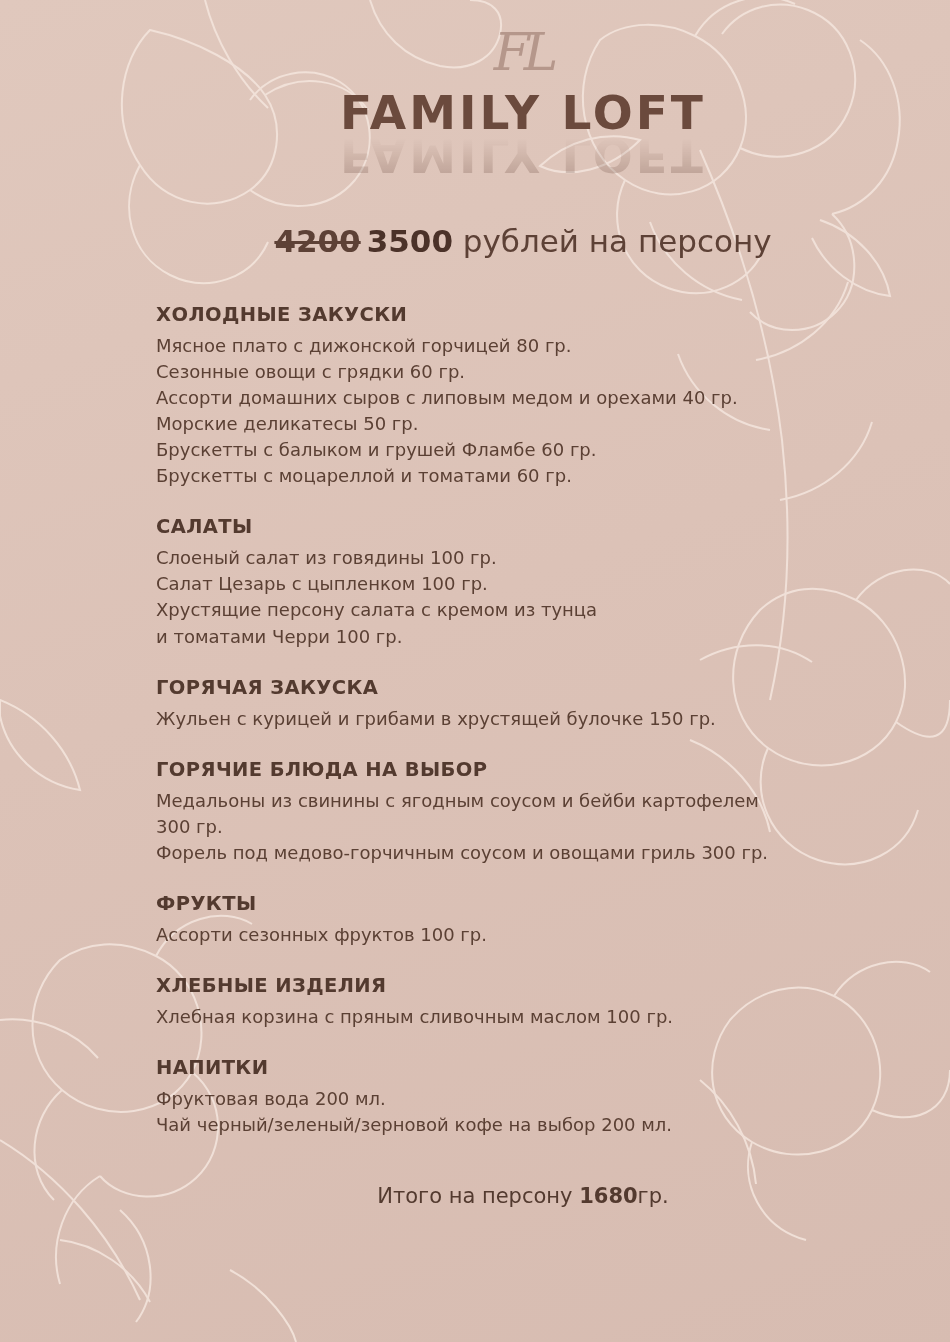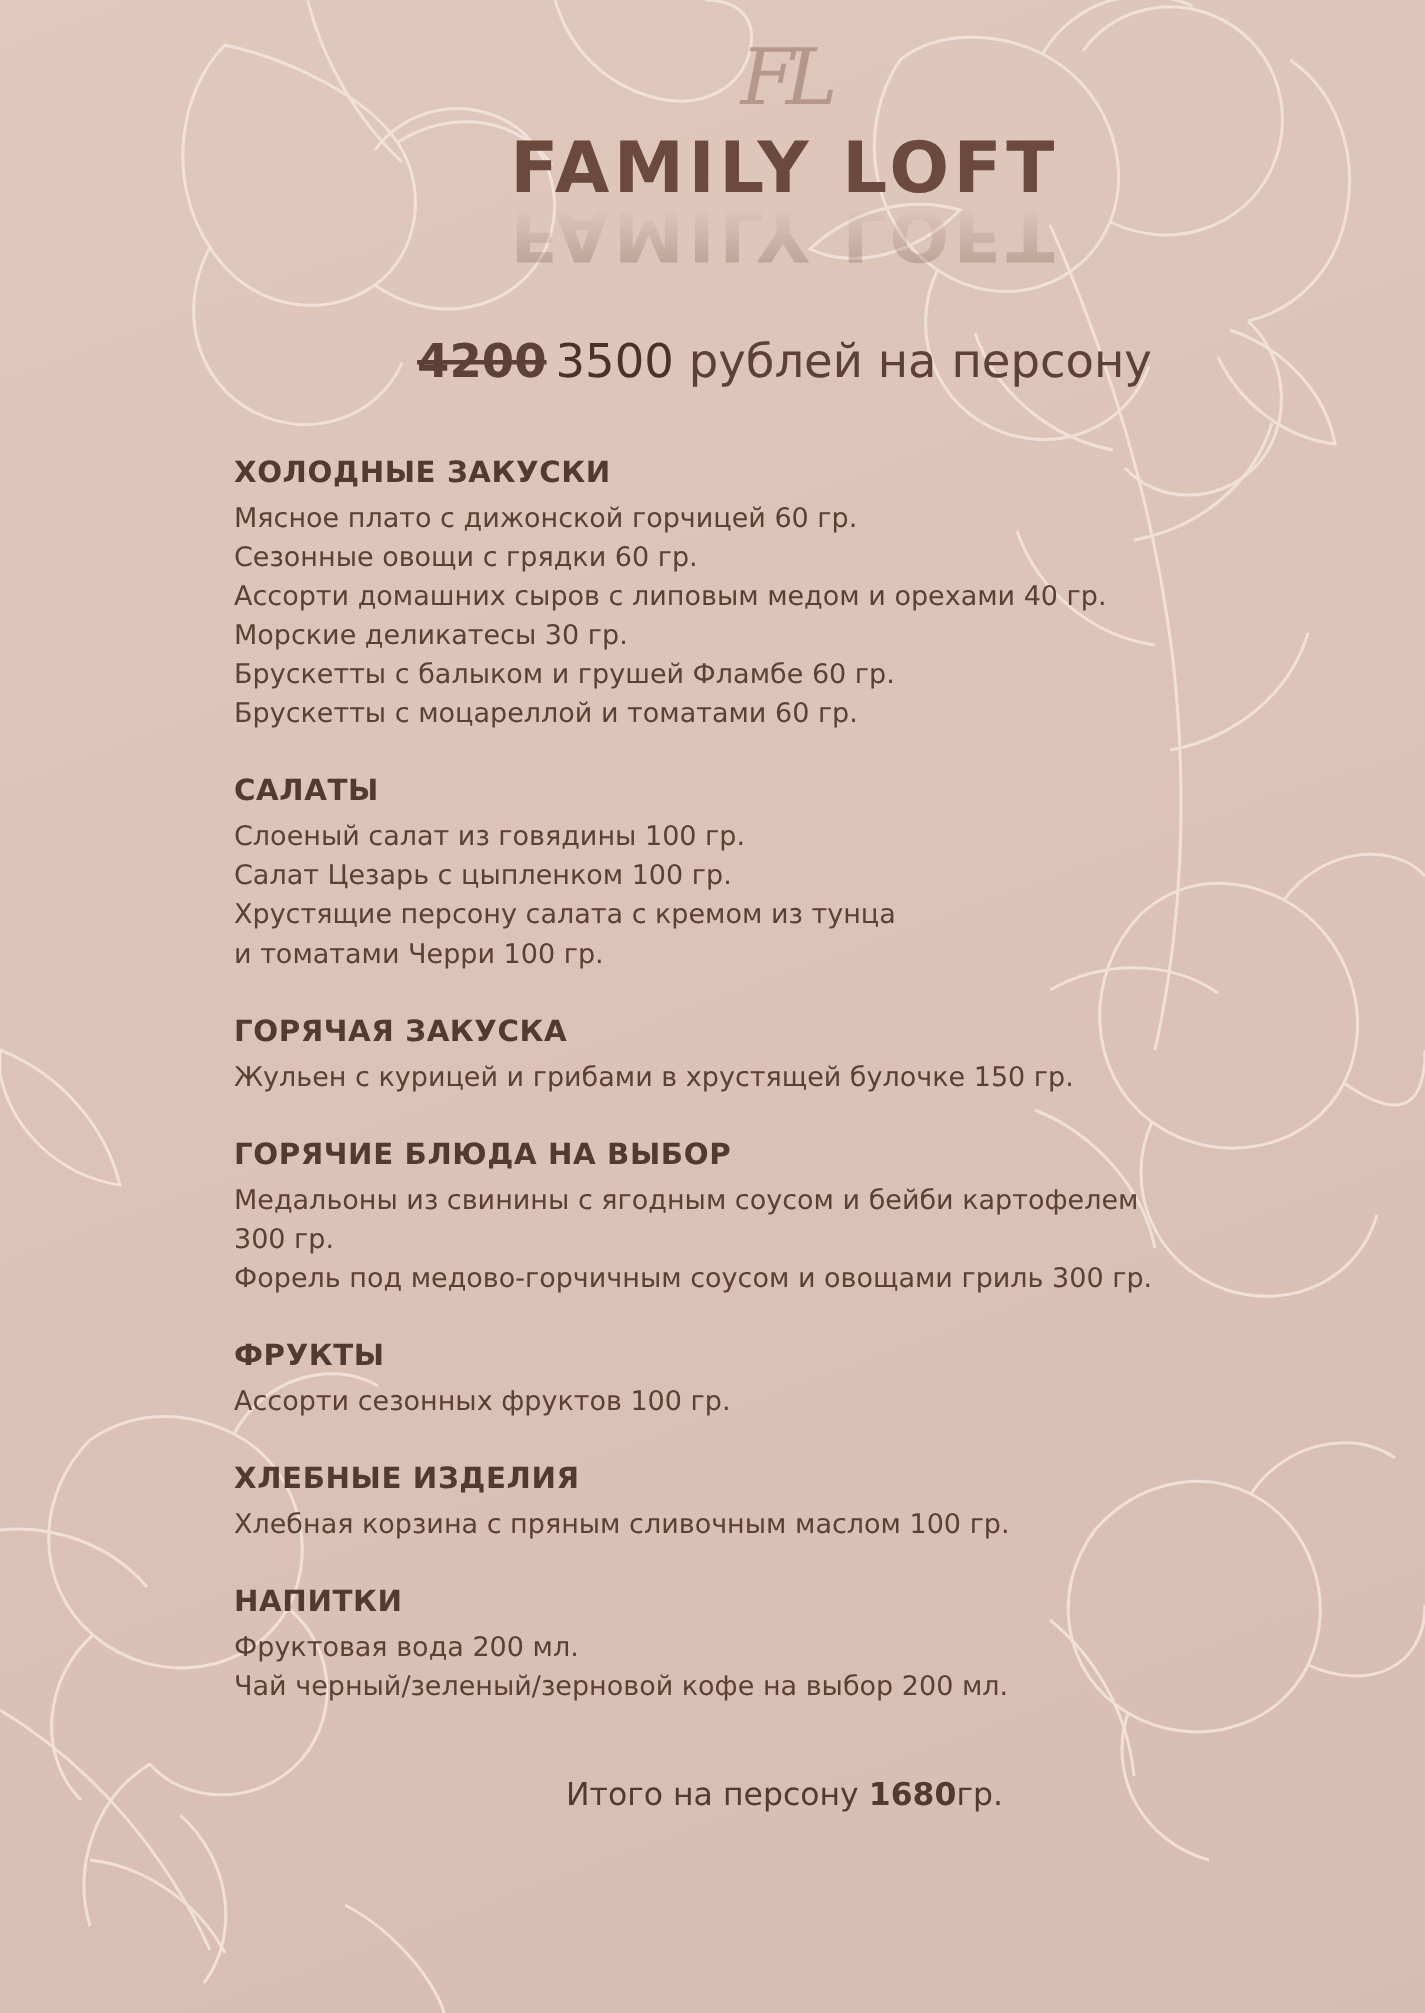--- a/index.html
+++ b/index.html
@@ -83,21 +83,21 @@
     font-size: 31px;
     font-family: "DejaVu Sans", sans-serif;
   }
   .price-old {
     text-decoration: line-through;
     font-weight: bold;
     color: #5d4136;
     margin-right: 6px;
   }
   .price-new {
-    font-weight: normal;
+    font-weight: bold;
     color: #4b3229;
   }
   .price-suffix {
     font-weight: normal;
   }
 
   
   .menu {
     margin: 44px 0 0 108px;
     width: 740px;
@@ -203,24 +203,24 @@
     </div>
 
     <div class="price-line">
       <span class="price-old">4200</span><span class="price-new">3500</span><span class="price-suffix"> рублей на персону</span>
     </div>
 
     <div class="menu">
 
       <div class="section">
         <div class="section-title">ХОЛОДНЫЕ ЗАКУСКИ</div>
-        <div class="item">Мясное плато с дижонской горчицей 60 гр.</div>
+        <div class="item">Мясное плато с дижонской горчицей 80 гр.</div>
         <div class="item">Сезонные овощи с грядки 60 гр.</div>
         <div class="item">Ассорти домашних сыров с липовым медом и орехами 40 гр.</div>
-        <div class="item">Морские деликатесы 30 гр.</div>
+        <div class="item">Морские деликатесы 50 гр.</div>
         <div class="item">Брускетты с балыком и грушей Фламбе 60 гр.</div>
         <div class="item">Брускетты с моцареллой и томатами 60 гр.</div>
       </div>
 
       <div class="section">
         <div class="section-title">САЛАТЫ</div>
         <div class="item">Слоеный салат из говядины 100 гр.</div>
         <div class="item">Салат Цезарь с цыпленком 100 гр.</div>
         <div class="item">Хрустящие персону салата с кремом из тунца</div>
         <div class="item">и томатами Черри 100 гр.</div>

